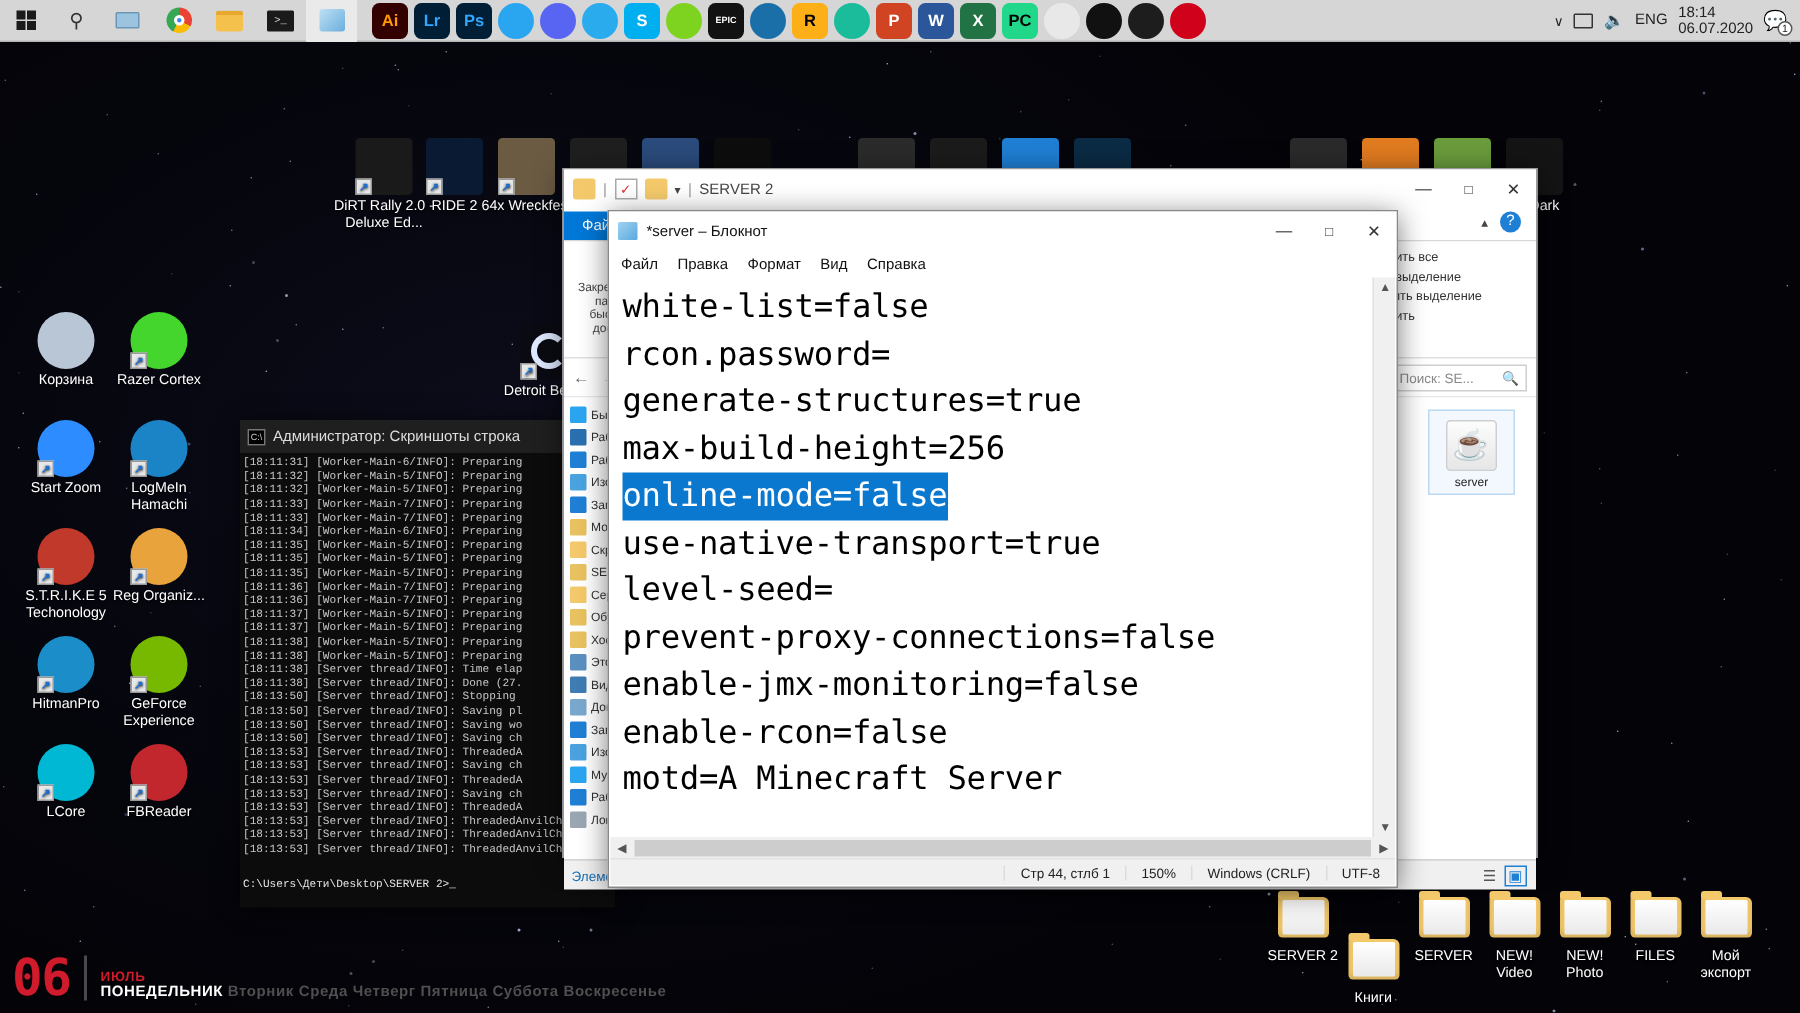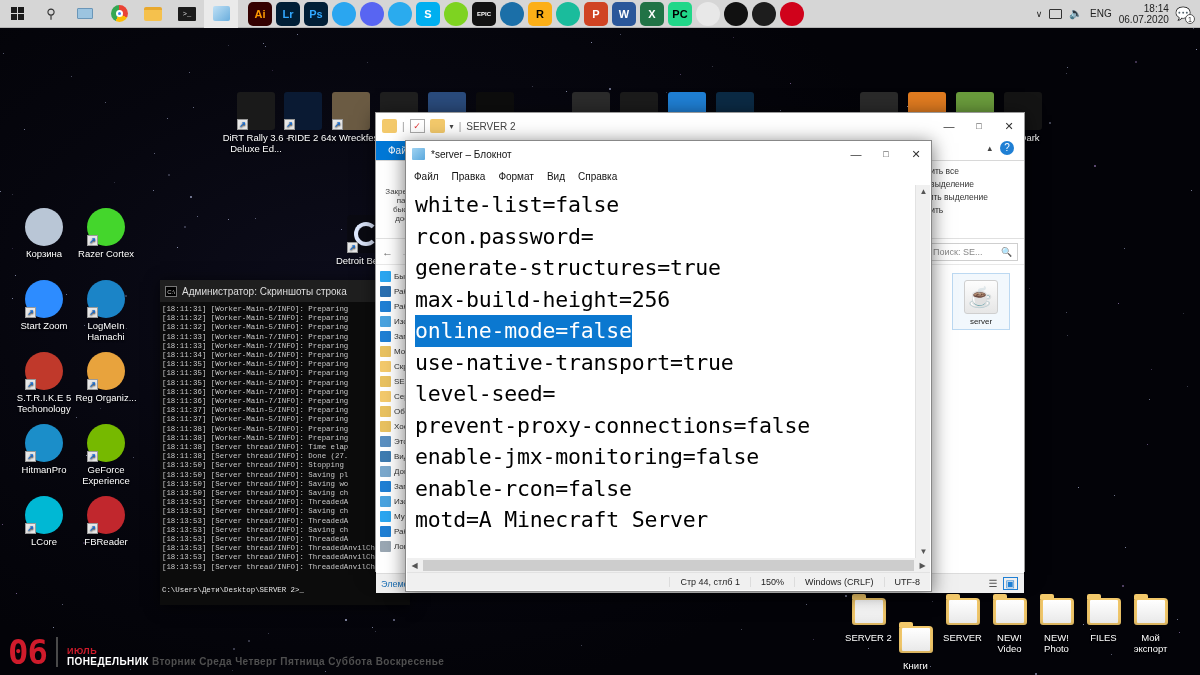--- a/index.html
+++ b/index.html
@@ -23,21 +23,21 @@
     background:#d6d6d6; display:flex; align-items:center;
     border-bottom:1px solid #b4b4b4; z-index:60;
   }
   .tb-btn { width:34px; height:28px; display:flex; align-items:center; justify-content:center; }
   .tb-btn.active { background:#eaeaea; }
   .tb-app { width:24px; height:24px; border-radius:5px; display:flex; align-items:center;
             justify-content:center; font-size:11px; font-weight:bold; color:#fff; margin:0 2px; }
   .tb-sep { width:8px; }
   #tray { margin-left:auto; display:flex; align-items:center; gap:7px; padding-right:8px;
           font-size:10px; color:#222; }
-  #clock { text-align:right; line-height:11px; font-size:10px; }
+  #clock { text-align:left; line-height:11px; font-size:10px; }
   
   .dicon { position:absolute; width:72px; text-align:center; color:#fff;
            font-size:9.5px; line-height:10.5px; text-shadow:0 1px 2px #000; }
   .dicon .gfx { width:38px; height:38px; margin:0 auto 3px; position:relative;
                 display:flex; align-items:center; justify-content:center;
                 font-size:9px; font-weight:bold; color:#fff; border-radius:4px; }
   .shortcut-arrow { position:absolute; left:0; bottom:0; width:11px; height:11px;
                     background:#e8e8e8; border:1px solid #999; color:#1c6fd0;
                     font-size:8px; line-height:9px; }
   
@@ -401,21 +401,21 @@
         <span class="shortcut-arrow">↗</span>
       </div>
       <div>FBReader</div>
     </div>
   </div>
 <div id="game-icons">
     <div class="dicon" style="left: 220px; top: 92px;">
       <div class="gfx" style="background: rgb(26, 26, 26); border-radius: 3px;">
         <span class="shortcut-arrow">↗</span>
       </div>
-      <div>DiRT Rally 3.6 - Deluxe Ed...</div>
+      <div>DiRT Rally 2.0 - Deluxe Ed...</div>
     </div>
     <div class="dicon" style="left: 267px; top: 92px;">
       <div class="gfx" style="background: rgb(10, 26, 51); border-radius: 3px;">
         <span class="shortcut-arrow">↗</span>
       </div>
       <div>RIDE 2</div>
     </div>
     <div class="dicon" style="left: 315px; top: 92px;">
       <div class="gfx" style="background: rgb(107, 91, 67); border-radius: 3px;">
         <span class="shortcut-arrow">↗</span>

